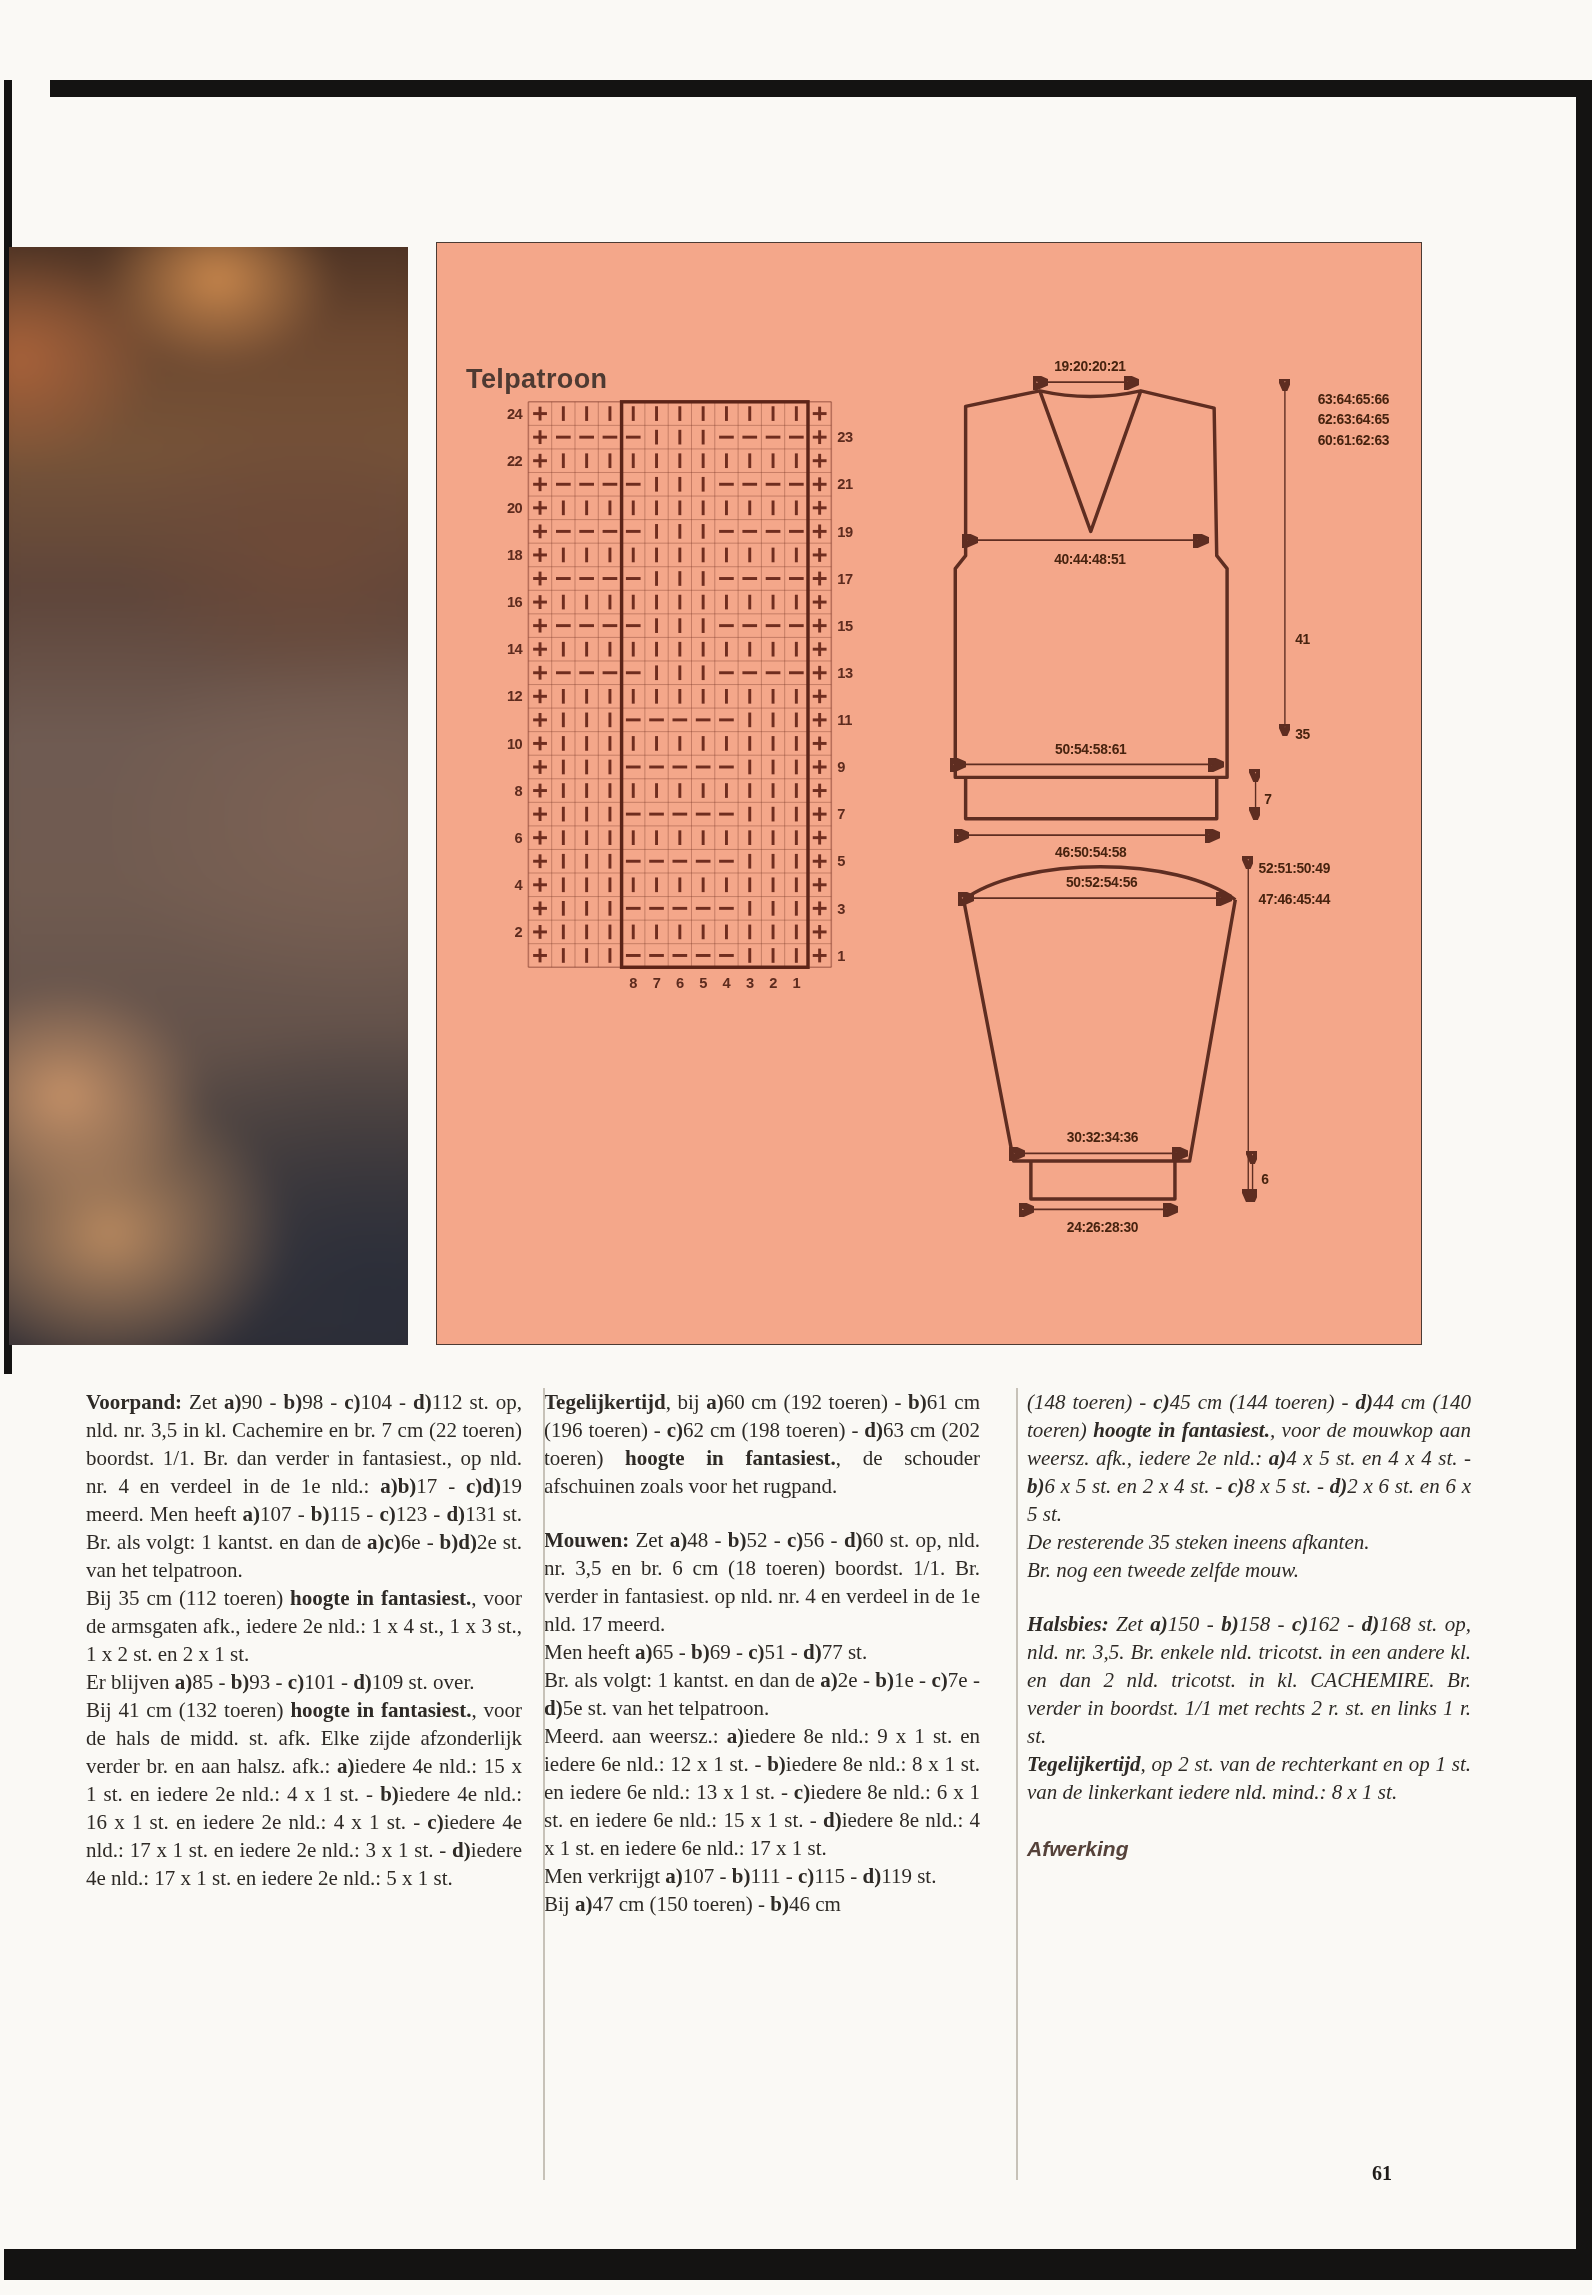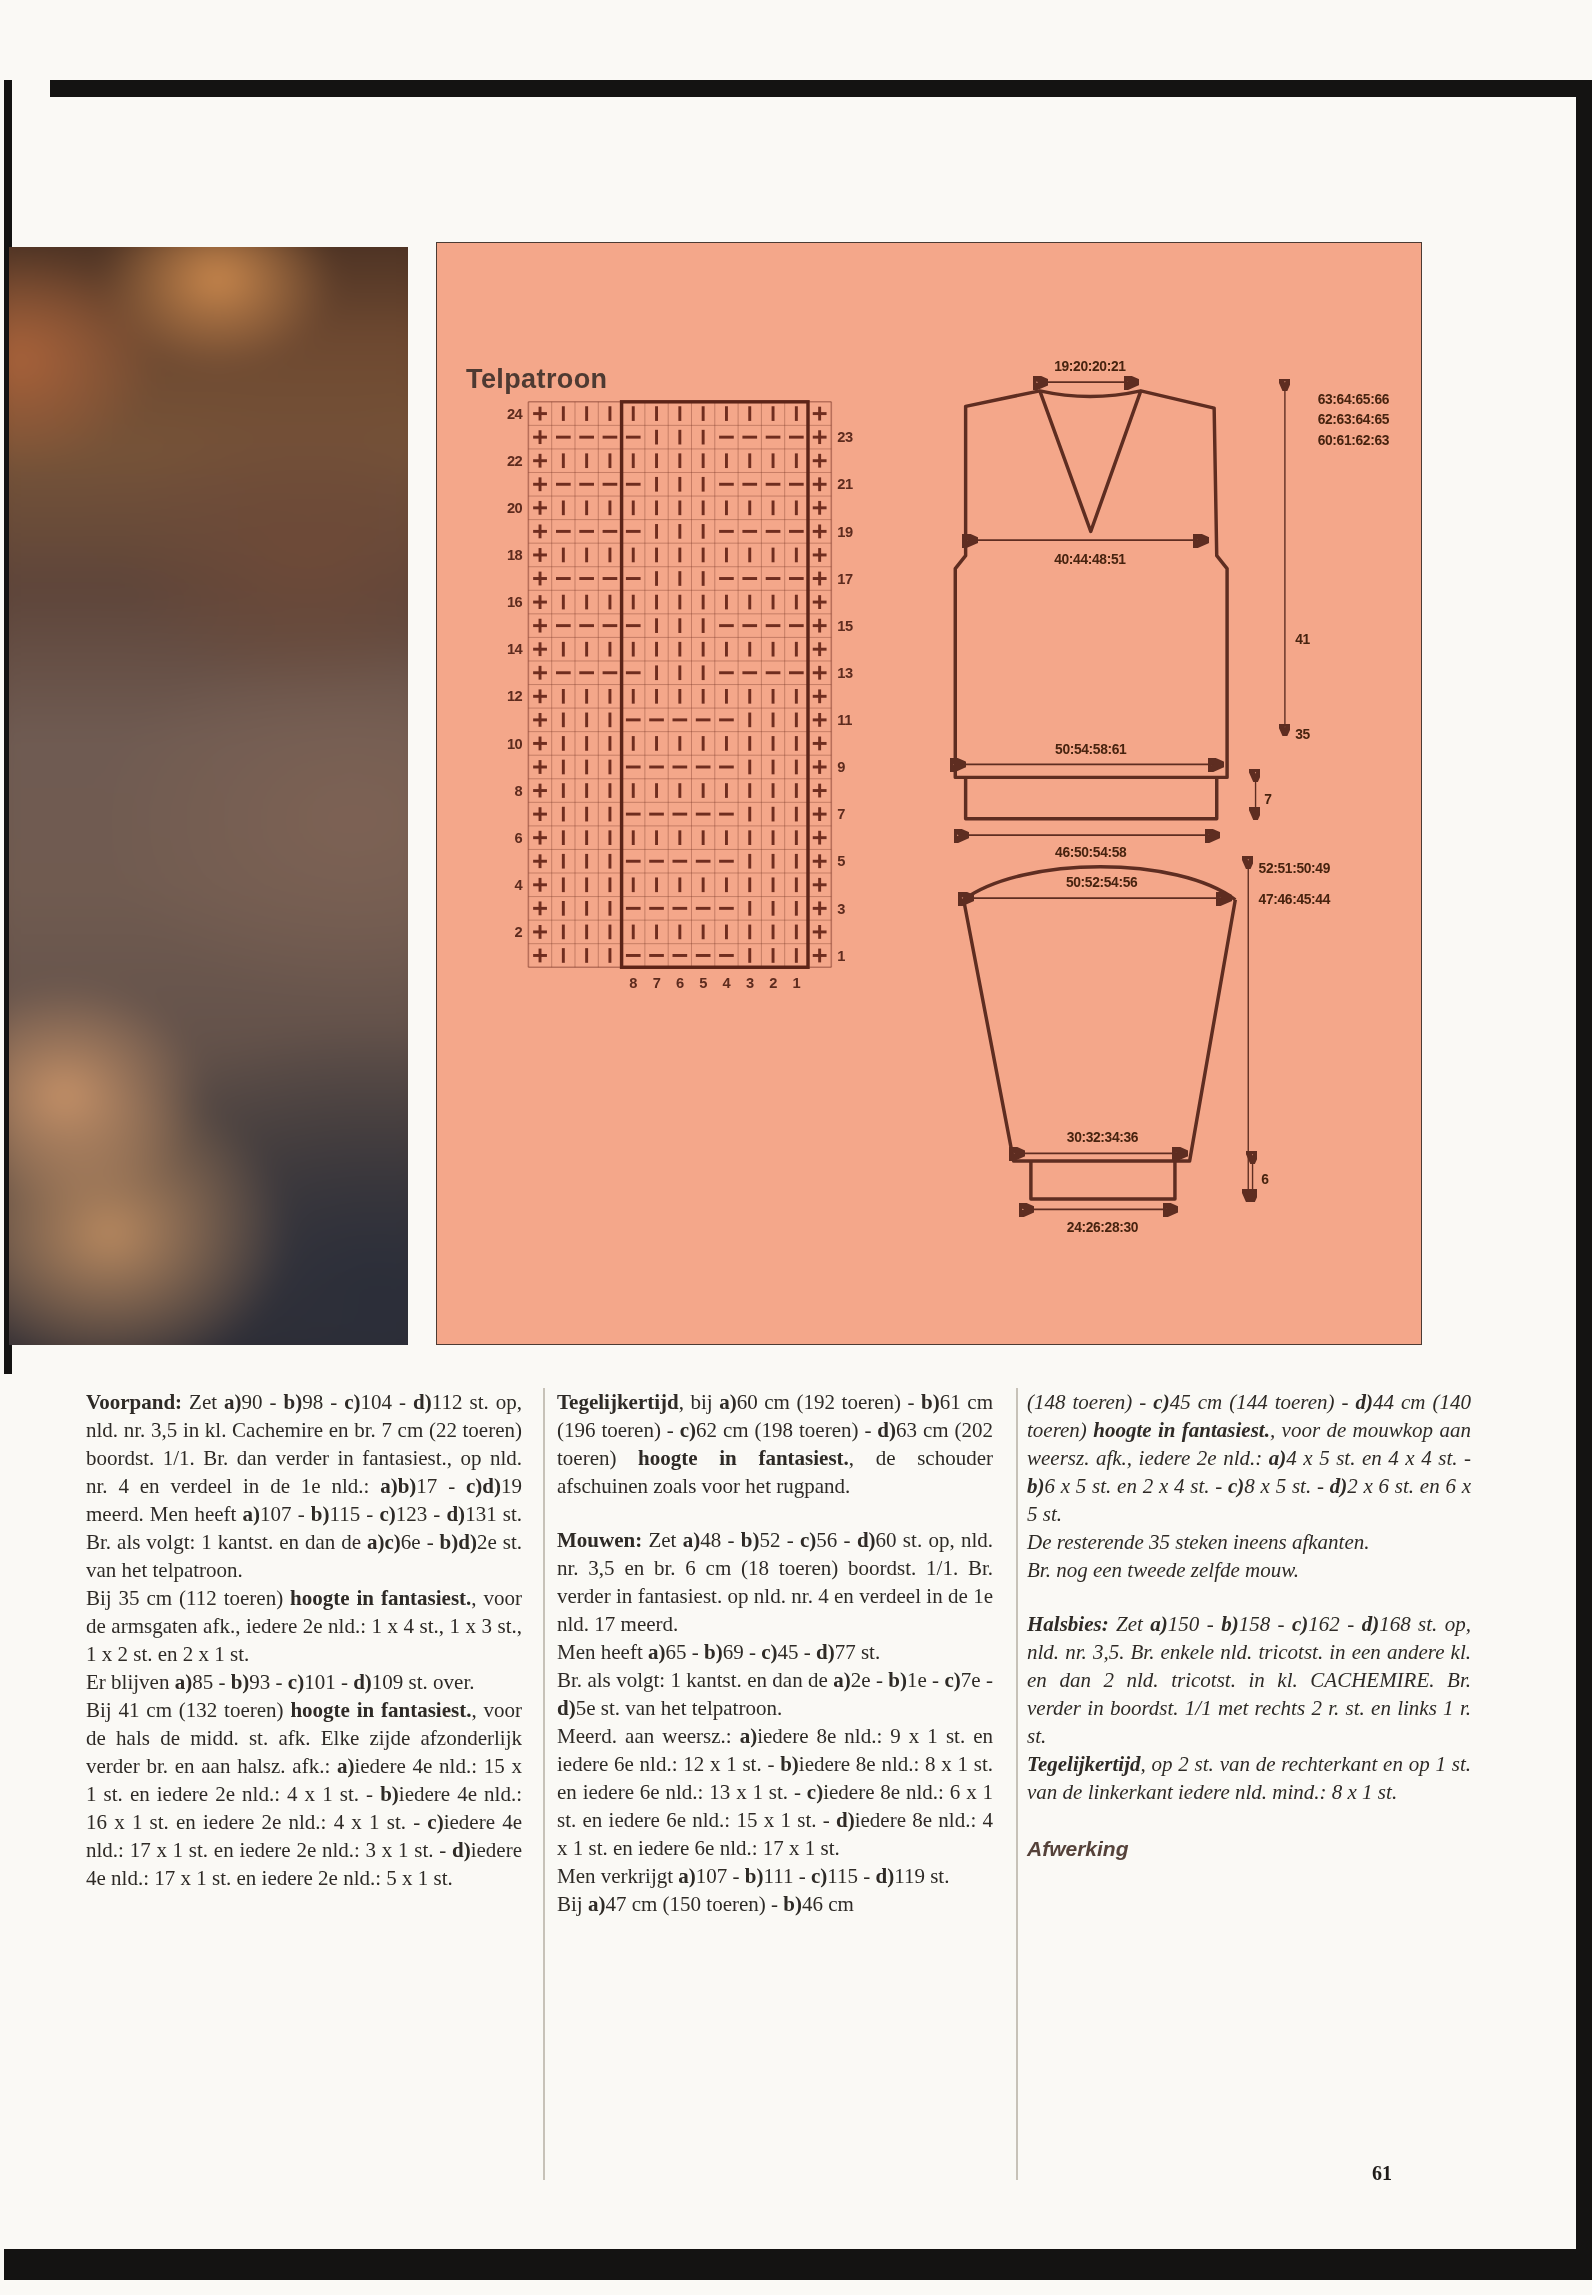--- a/index.html
+++ b/index.html
@@ -56,21 +56,21 @@
   .schem .thin{stroke-width:1.6;}
   .dim{font:bold 16px "Liberation Sans",sans-serif;fill:#47230f;letter-spacing:-0.4px;}
 
   
   .columns{position:absolute;left:0;top:1388px;width:1592px;height:859px;overflow:hidden;}
   .col{
     position:absolute;top:0;width:436px;
     font-family:"Liberation Serif",serif;font-size:21px;line-height:28px;color:#2e2a26;
   }
   .col-1{left:86px;}
-  .col-2{left:557px;}
+  .col-2{left:544px;}
   .col-3{left:1027px;width:444px;font-style:italic;}
   .col p{margin:0;text-align:justify;}
   .col p.gap{margin-top:26px;}
   .col h3.h{
     margin:29px 0 8.6px 0;font-family:"Liberation Sans",sans-serif;
     font-size:21px;color:#55423a;font-weight:bold;
   }
   .col .b{font-weight:bold;}
   .colsep{position:absolute;width:1.7px;background:#c7c2b8;top:1388px;height:792px;}
   .sep-1{left:543px;}
@@ -596,21 +596,21 @@
 <div class="columns">
   <div class="col col-1">
       <p class="p"><span class="b">Voorpand: </span><span>Zet </span><span class="b">a)</span><span>90 - </span><span class="b">b)</span><span>98 - </span><span class="b">c)</span><span>104 - </span><span class="b">d)</span><span>112 st. op, nld. nr. 3,5 in kl. Cachemire en br. 7 cm (22 toeren) boordst. 1/1. Br. dan verder in fantasiest., op nld. nr. 4 en verdeel in de 1e nld.: </span><span class="b">a)b)</span><span>17 - </span><span class="b">c)d)</span><span>19 meerd. Men heeft </span><span class="b">a)</span><span>107 - </span><span class="b">b)</span><span>115 - </span><span class="b">c)</span><span>123 - </span><span class="b">d)</span><span>131 st. Br. als volgt: 1 kantst. en dan de </span><span class="b">a)c)</span><span>6e - </span><span class="b">b)d)</span><span>2e st. van het telpatroon.</span></p>
       <p class="p"><span>Bij 35 cm (112 toeren) </span><span class="b">hoogte in fantasiest.</span><span>, voor de armsgaten afk., iedere 2e nld.: 1 x 4 st., 1 x 3 st., 1 x 2 st. en 2 x 1 st.</span></p>
       <p class="p"><span>Er blijven </span><span class="b">a)</span><span>85 - </span><span class="b">b)</span><span>93 - </span><span class="b">c)</span><span>101 - </span><span class="b">d)</span><span>109 st. over.</span></p>
       <p class="p"><span>Bij 41 cm (132 toeren) </span><span class="b">hoogte in fantasiest.</span><span>, voor de hals de midd. st. afk. Elke zijde afzonderlijk verder br. en aan halsz. afk.: </span><span class="b">a)</span><span>iedere 4e nld.: 15 x 1 st. en iedere 2e nld.: 4 x 1 st. - </span><span class="b">b)</span><span>iedere 4e nld.: 16 x 1 st. en iedere 2e nld.: 4 x 1 st. - </span><span class="b">c)</span><span>iedere 4e nld.: 17 x 1 st. en iedere 2e nld.: 3 x 1 st. - </span><span class="b">d)</span><span>iedere 4e nld.: 17 x 1 st. en iedere 2e nld.: 5 x 1 st.</span></p>
     </div>
   <div class="col col-2">
       <p class="p"><span class="b">Tegelijkertijd</span><span>, bij </span><span class="b">a)</span><span>60 cm (192 toeren) - </span><span class="b">b)</span><span>61 cm (196 toeren) - </span><span class="b">c)</span><span>62 cm (198 toeren) - </span><span class="b">d)</span><span>63 cm (202 toeren) </span><span class="b">hoogte in fantasiest.</span><span>, de schouder afschuinen zoals voor het rugpand.</span></p>
       <p class="p gap"><span class="b">Mouwen: </span><span>Zet </span><span class="b">a)</span><span>48 - </span><span class="b">b)</span><span>52 - </span><span class="b">c)</span><span>56 - </span><span class="b">d)</span><span>60 st. op, nld. nr. 3,5 en br. 6 cm (18 toeren) boordst. 1/1. Br. verder in fantasiest. op nld. nr. 4 en verdeel in de 1e nld. 17 meerd.</span></p>
-      <p class="p"><span>Men heeft </span><span class="b">a)</span><span>65 - </span><span class="b">b)</span><span>69 - </span><span class="b">c)</span><span>45 - </span><span class="b">d)</span><span>77 st.</span></p>
+      <p class="p"><span>Men heeft </span><span class="b">a)</span><span>65 - </span><span class="b">b)</span><span>69 - </span><span class="b">c)</span><span>51 - </span><span class="b">d)</span><span>77 st.</span></p>
       <p class="p"><span>Br. als volgt: 1 kantst. en dan de </span><span class="b">a)</span><span>2e - </span><span class="b">b)</span><span>1e - </span><span class="b">c)</span><span>7e - </span><span class="b">d)</span><span>5e st. van het telpatroon.</span></p>
       <p class="p"><span>Meerd. aan weersz.: </span><span class="b">a)</span><span>iedere 8e nld.: 9 x 1 st. en iedere 6e nld.: 12 x 1 st. - </span><span class="b">b)</span><span>iedere 8e nld.: 8 x 1 st. en iedere 6e nld.: 13 x 1 st. - </span><span class="b">c)</span><span>iedere 8e nld.: 6 x 1 st. en iedere 6e nld.: 15 x 1 st. - </span><span class="b">d)</span><span>iedere 8e nld.: 4 x 1 st. en iedere 6e nld.: 17 x 1 st.</span></p>
       <p class="p"><span>Men verkrijgt </span><span class="b">a)</span><span>107 - </span><span class="b">b)</span><span>111 - </span><span class="b">c)</span><span>115 - </span><span class="b">d)</span><span>119 st.</span></p>
       <p class="p"><span>Bij </span><span class="b">a)</span><span>47 cm (150 toeren) - </span><span class="b">b)</span><span>46 cm</span></p>
     </div>
   <div class="col col-3">
       <p class="p"><span>(148 toeren) - </span><span class="b">c)</span><span>45 cm (144 toeren) - </span><span class="b">d)</span><span>44 cm (140 toeren) </span><span class="b">hoogte in fantasiest.</span><span>, voor de mouwkop aan weersz. afk., iedere 2e nld.: </span><span class="b">a)</span><span>4 x 5 st. en 4 x 4 st. - </span><span class="b">b)</span><span>6 x 5 st. en 2 x 4 st. - </span><span class="b">c)</span><span>8 x 5 st. - </span><span class="b">d)</span><span>2 x 6 st. en 6 x 5 st.</span></p>
       <p class="p"><span>De resterende 35 steken ineens afkanten.</span></p>
       <p class="p"><span>Br. nog een tweede zelfde mouw.</span></p>
       <p class="p gap"><span class="b">Halsbies: </span><span>Zet </span><span class="b">a)</span><span>150 - </span><span class="b">b)</span><span>158 - </span><span class="b">c)</span><span>162 - </span><span class="b">d)</span><span>168 st. op, nld. nr. 3,5. Br. enkele nld. tricotst. in een andere kl. en dan 2 nld. tricotst. in kl. CACHEMIRE. Br. verder in boordst. 1/1 met rechts 2 r. st. en links 1 r. st.</span></p>

